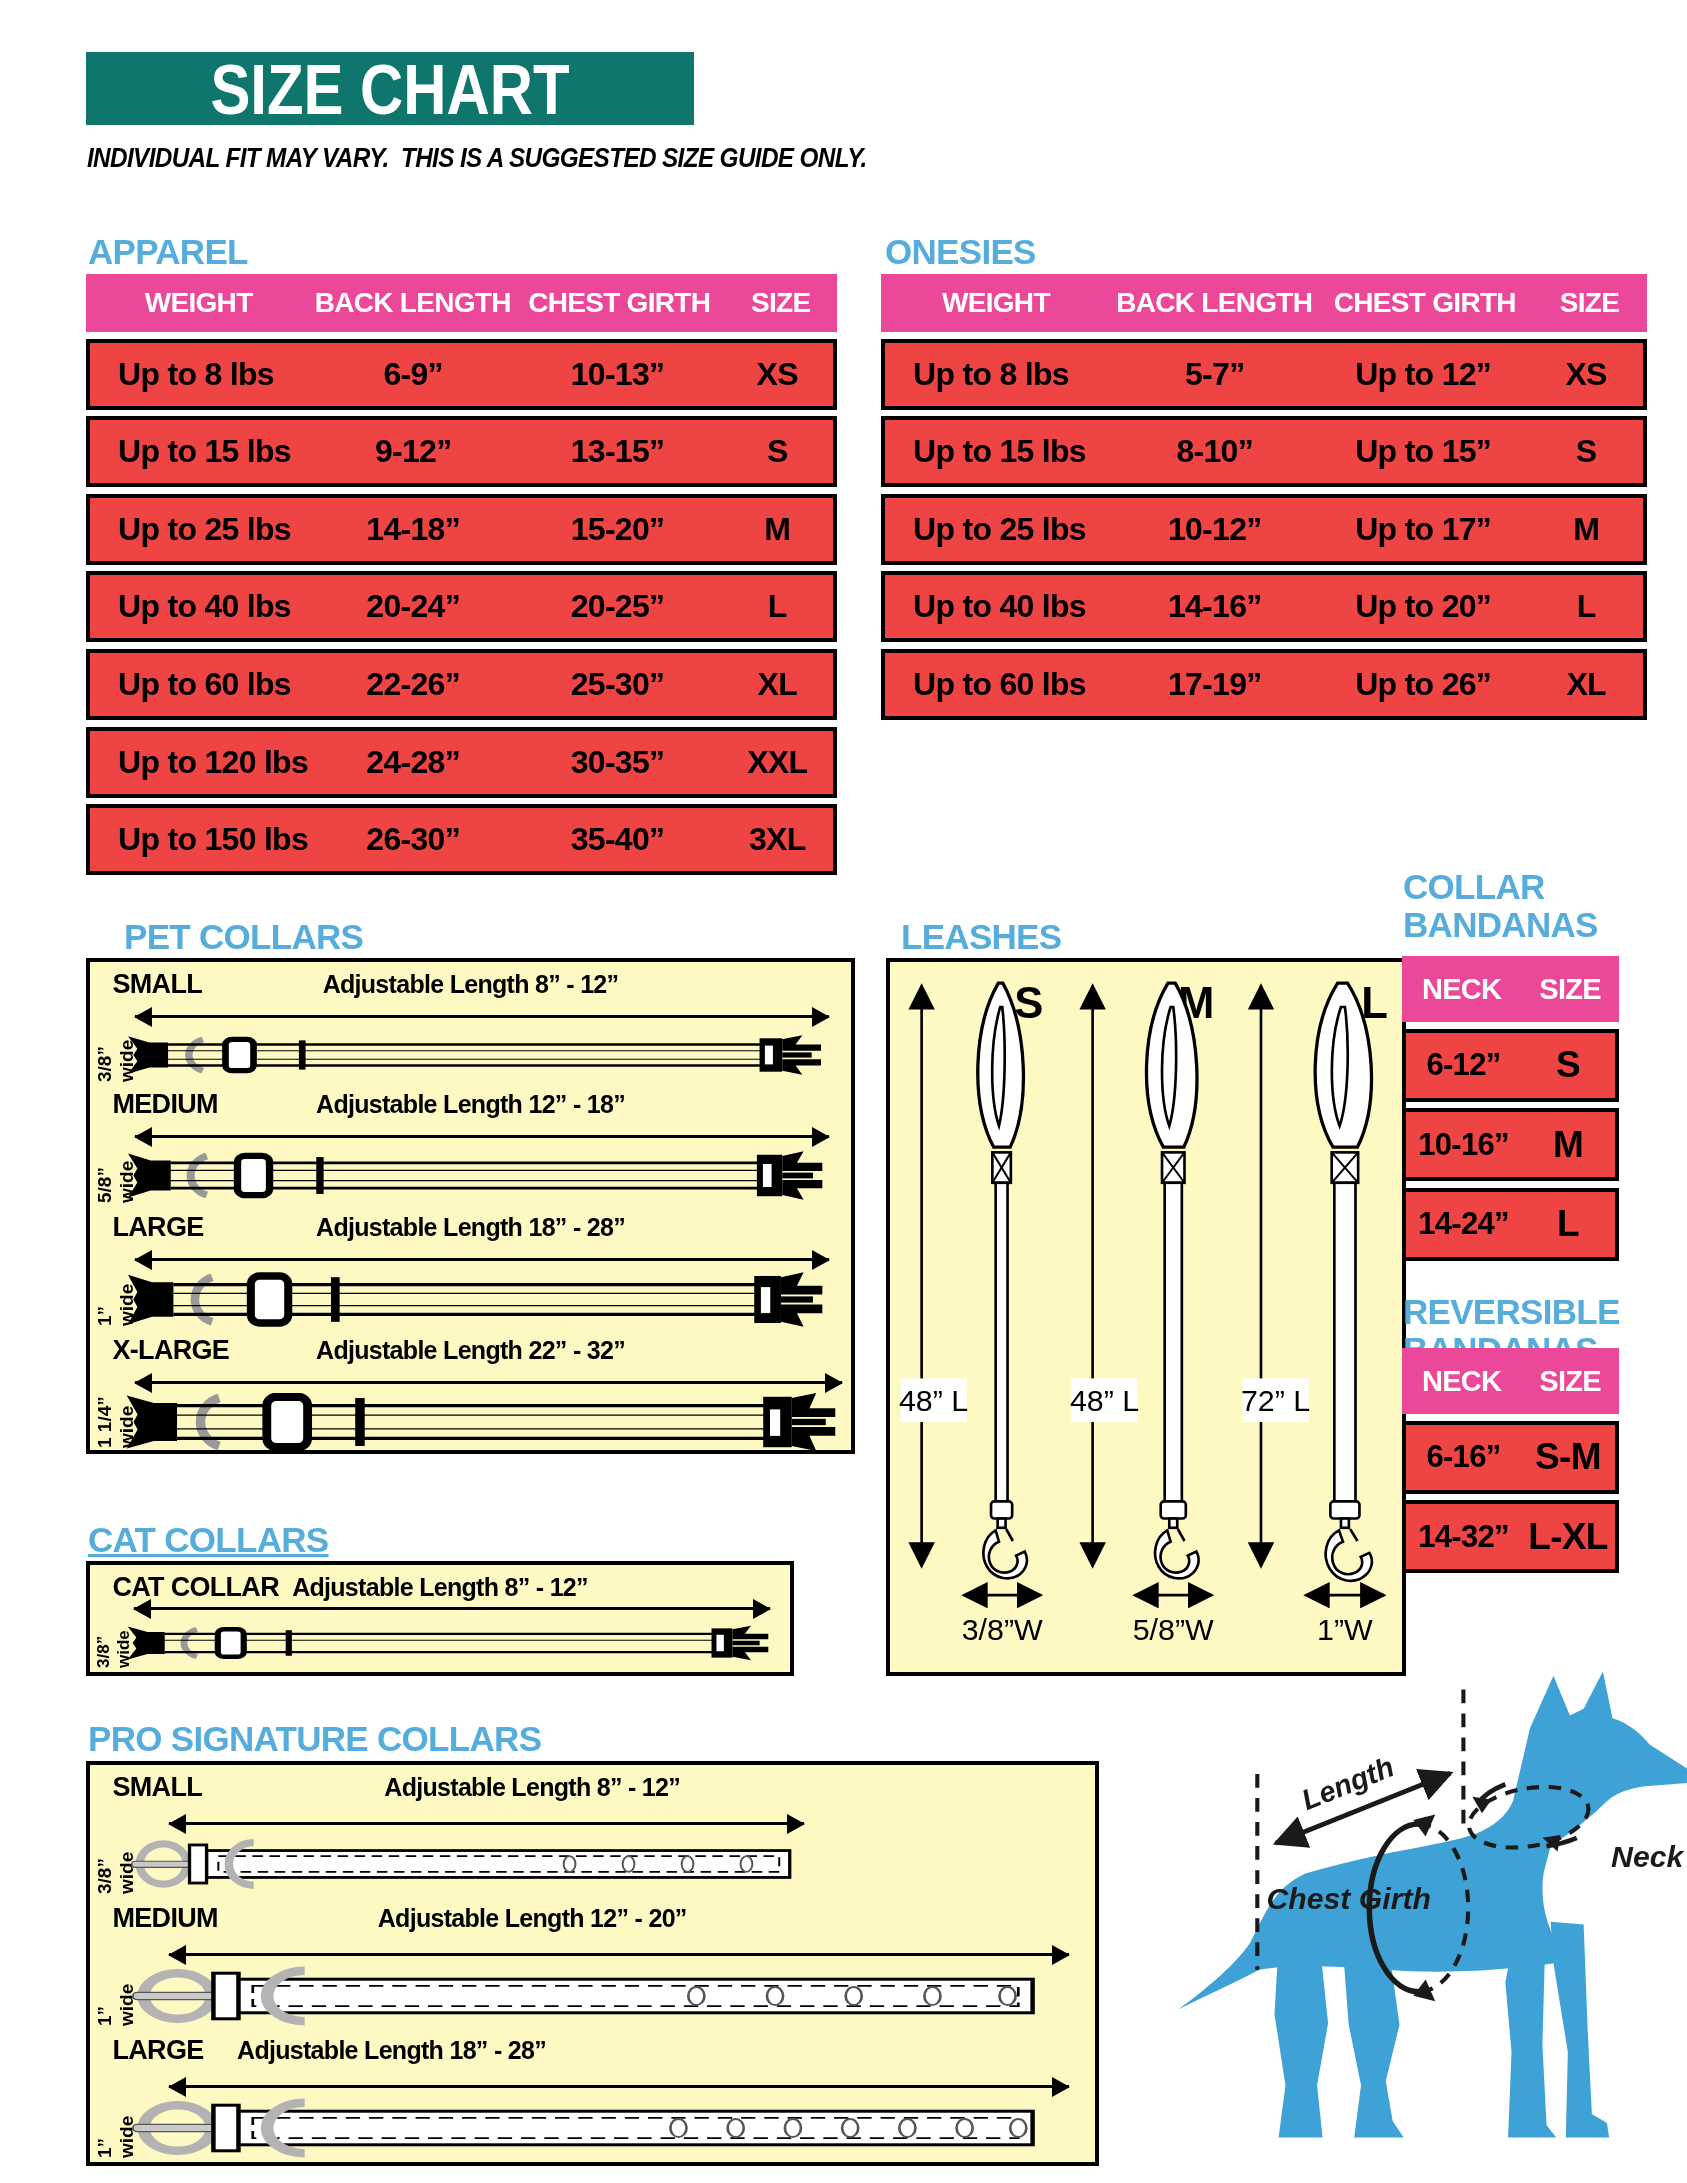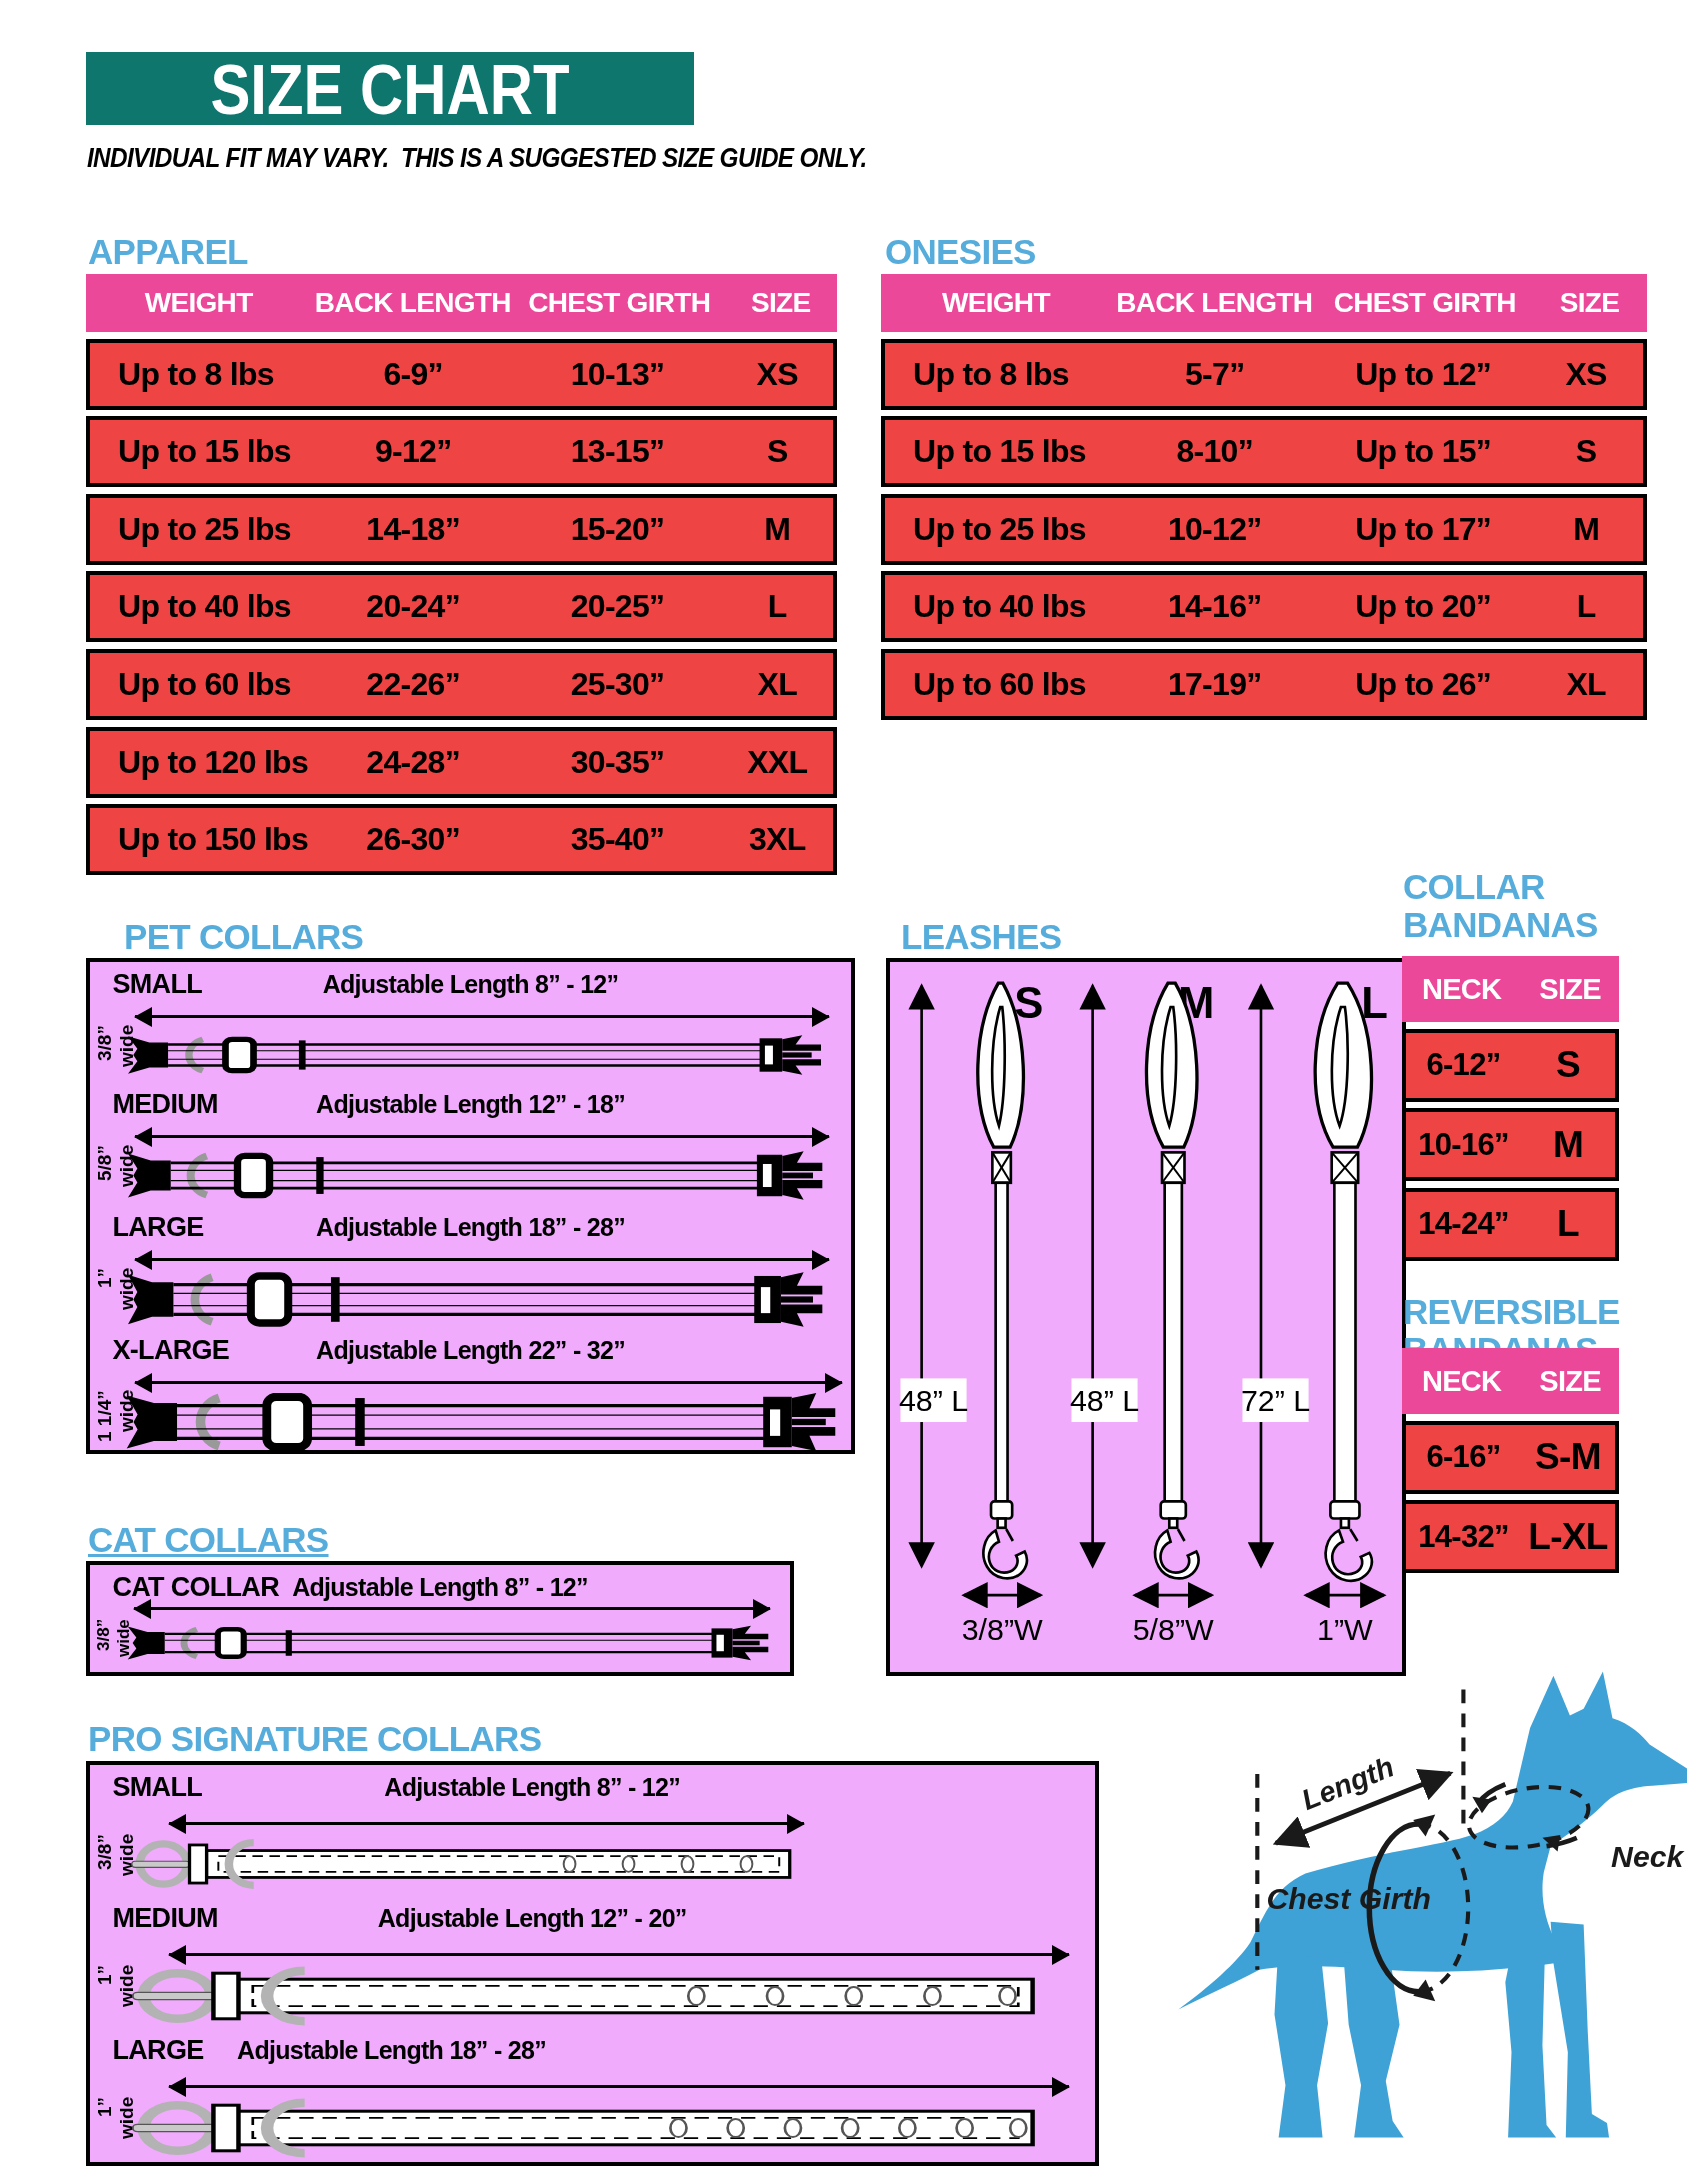--- a/index.html
+++ b/index.html
@@ -19,21 +19,21 @@
   .cols4{grid-template-columns:30% 27% 28% 15%;}
   .c{text-align:center;}
   .cw{text-align:left;padding-left:28px;}
   
   .bandtable{position:absolute;display:flex;flex-direction:column;gap:6.6px;width:217px;}
   .bandtable .thead{height:66px;font-size:29px;}
   .bandtable .trow{height:65px;font-size:31px;}
   .cols2{grid-template-columns:55% 45%;}
   .bigsz{font-size:37px;}
   
-  .diagbox{position:absolute;border:4px solid #000;background:#f0abfc;text-align:right;}
+  .diagbox{position:absolute;border:4px solid #000;background:#fef9c3;}
   .collar-row{position:relative;}
   .c-label{position:absolute;left:22.5px;top:6.6px;font-size:27px;font-weight:bold;letter-spacing:-0.7px;}
   .c-len{position:absolute;left:50%;transform:translateX(-50%);top:8px;font-size:25px;font-weight:bold;letter-spacing:-0.7px;white-space:nowrap;}
   .c-arrow{position:absolute;height:3.3px;background:#000;}
   .c-arrow::before{content:"";position:absolute;left:-1.3px;top:50%;transform:translateY(-50%);
       width:0;height:0;border-style:solid;border-width:10px 18.5px 10px 0;border-color:transparent #000 transparent transparent;}
   .c-arrow::after{content:"";position:absolute;right:-1.3px;top:50%;transform:translateY(-50%);
       width:0;height:0;border-style:solid;border-width:10px 0 10px 18.5px;border-color:transparent transparent transparent #000;}
   .c-wide{position:absolute;left:4px;font-size:19px;font-weight:bold;writing-mode:vertical-rl;transform:rotate(180deg);letter-spacing:0;}
   .c-collar{position:absolute;}

